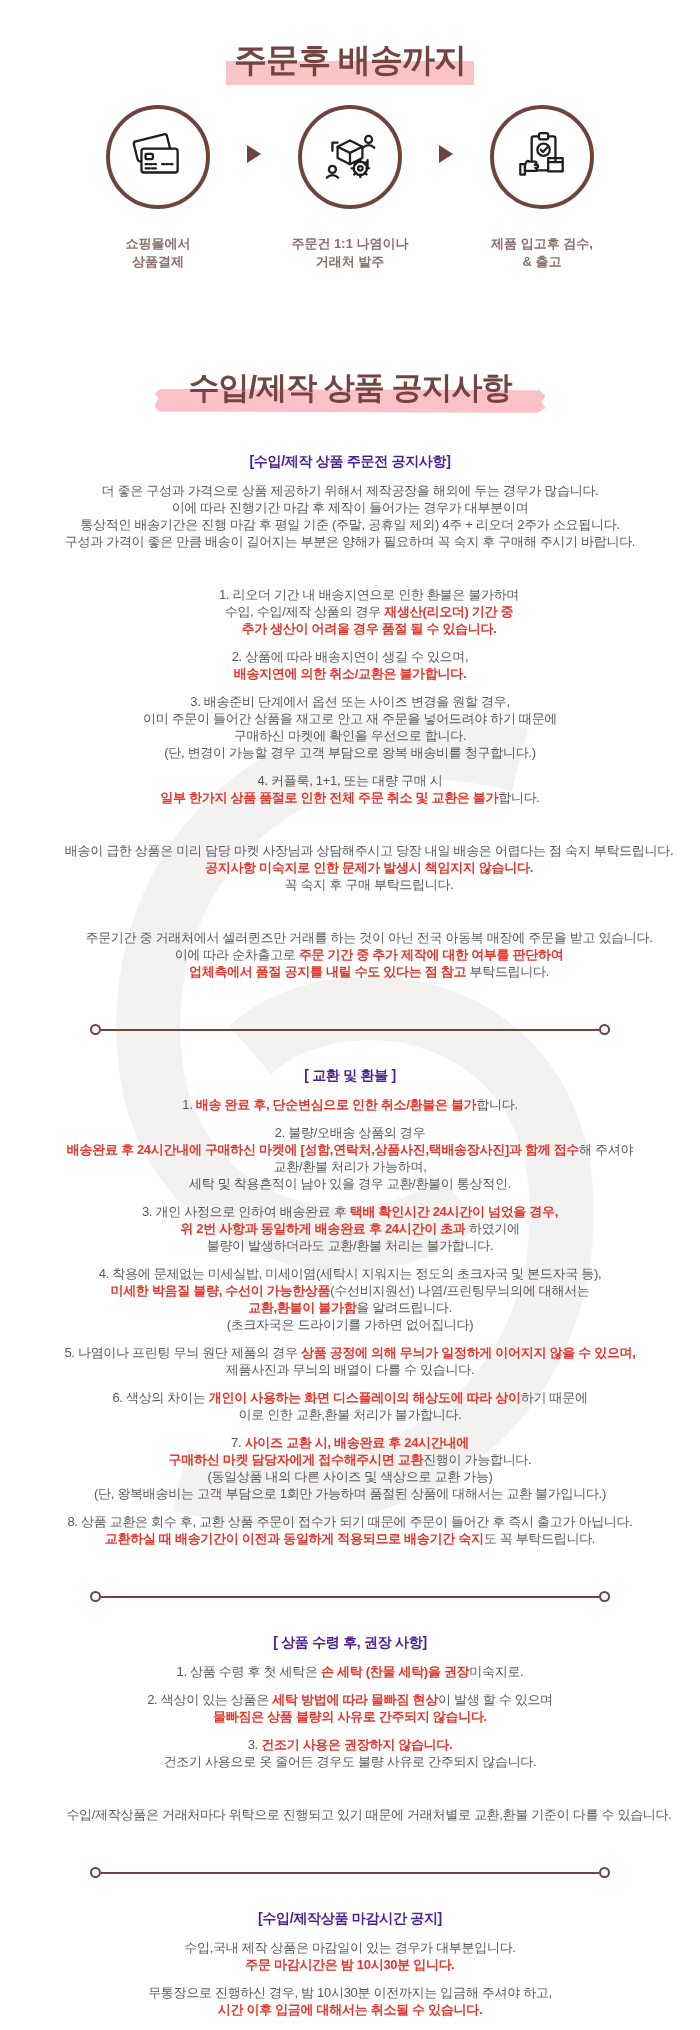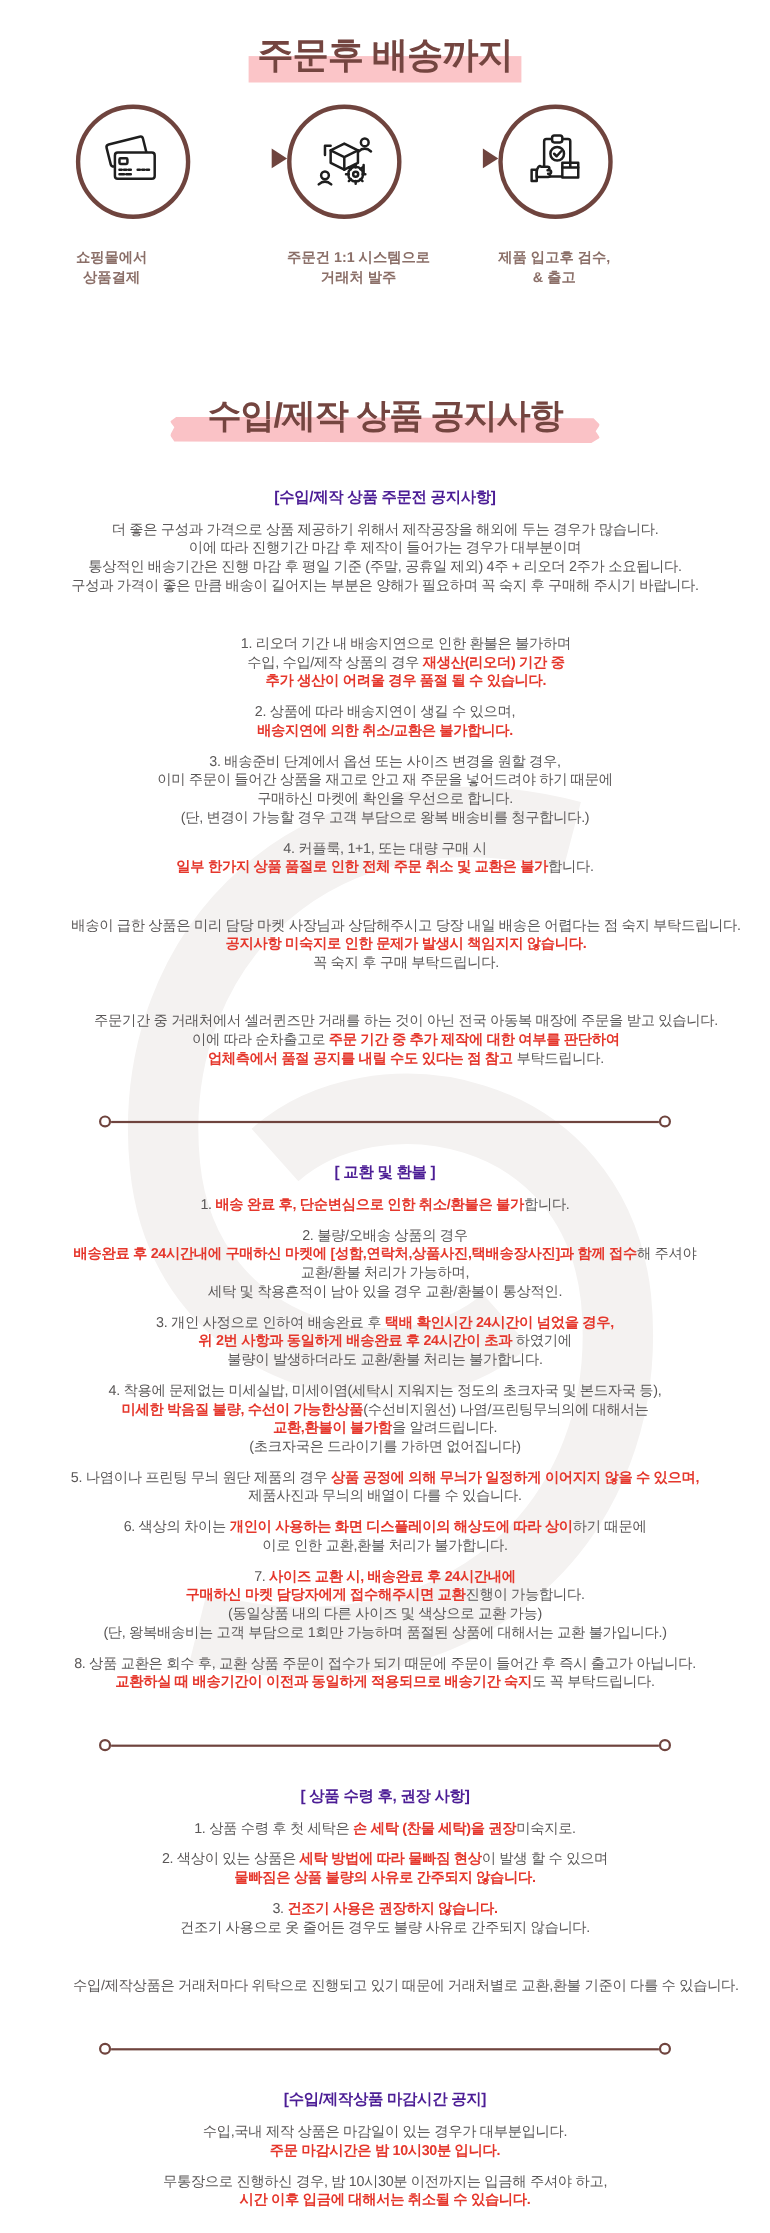--- a/index.html
+++ b/index.html
@@ -3,32 +3,32 @@
 <meta charset="utf-8">
 <style>
   html,body{margin:0;padding:0;background:#ffffff;}
   body{font-family:"Liberation Sans","DejaVu Sans",sans-serif;}
   .page{position:relative;width:700px;min-height:2030px;margin:0 auto;background:#fff;overflow:hidden;}
   .content{position:relative;z-index:1;}
   .watermark{position:absolute;left:40px;top:640px;z-index:0;opacity:1;pointer-events:none;}
 
   
   .big-title{margin:0;text-align:center;font-weight:800;color:#744540;letter-spacing:-1px;}
-  .title1{padding-top:28px;font-size:33px;}
+  .title1{padding-top:38px;font-size:33px;}
   .title2{margin-top:96px;font-size:31px;}
   .hl{position:relative;display:inline-block;padding:0 4px;}
   .hl-text{position:relative;z-index:1;}
   .hl-band{position:absolute;top:52%;height:24px;background:#fbc5c8;z-index:0;}
   .band1{left:-4px;right:-4px;}
   .band2{left:-30px;right:-30px;background:#fac2c6;
     clip-path:polygon(0 18%,1.5% 0,98.5% 6%,100% 30%,99% 55%,100% 80%,98% 100%,1% 94%,0 70%,1% 40%);}
 
   
   .process{margin-top:22px;display:flex;justify-content:center;align-items:flex-start;}
-  .step{width:178px;display:flex;flex-direction:column;align-items:flex-start;}
+  .step{width:178px;display:flex;flex-direction:column;align-items:center;}
   .circle{width:96px;height:96px;border:4px solid #6f443e;border-radius:50%;
     display:flex;align-items:center;justify-content:center;background:#fff;}
   .circle svg{width:62px;height:62px;}
   .step-label{margin-top:26px;text-align:center;font-size:13px;line-height:18px;color:#8b6f68;font-weight:700;}
   .arrow{width:0;height:0;border-left:14px solid #6f443e;border-top:9px solid transparent;
     border-bottom:9px solid transparent;margin-top:40px;}
 
   
   #sections-root{margin-top:44px;text-align:center;}
   .sec-header{margin:0 0 11px 0;font-size:14px;font-weight:800;color:#4c1d95;letter-spacing:-0.3px;}
@@ -94,21 +94,21 @@
             <circle cx="48" cy="13" r="3.4"></circle>
               <path d="M42.5 21 q5.5 -5 11 0"></path>
             <circle cx="13" cy="42" r="3.4"></circle>
               <path d="M7.5 50 q5.5 -5 11 0"></path>
             <circle cx="40" cy="41" r="6.5" fill="#fff"></circle>
             <circle cx="40" cy="41" r="2.2"></circle>
             <path d="M40 32.5v2.5 M40 47v2.5 M31.5 41h2.5 M46 41h2.5 M34 35l1.8 1.8 M44.2 45.2l1.8 1.8 M46 35l-1.8 1.8 M35.8 45.2l-1.8 1.8"></path>
           </svg>
         </div>
         <div class="step-label">
-          <span>주문건 1:1 시스템으로</span><br>
+          <span>주문건 1:1 나염이나</span><br>
           <span>거래처 발주</span>
         </div>
       </div>
 
       <div class="arrow"></div>
 
       <div class="step">
         <div class="circle">
           <svg viewBox="0 0 60 60" fill="none" stroke="#1e1e1e" stroke-width="2.2" stroke-linecap="round" stroke-linejoin="round">
             <rect x="20" y="10" width="23" height="33" rx="2" fill="#fff"></rect>

